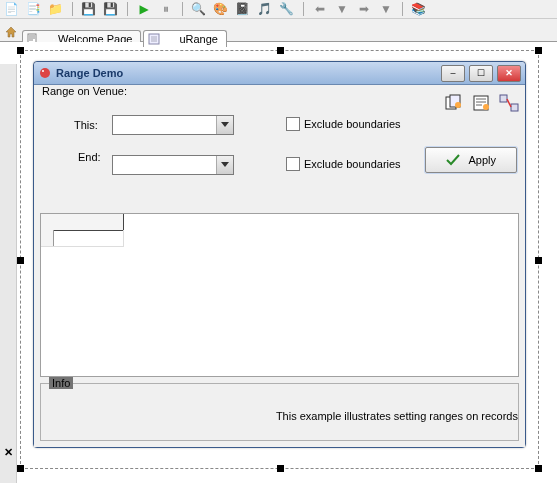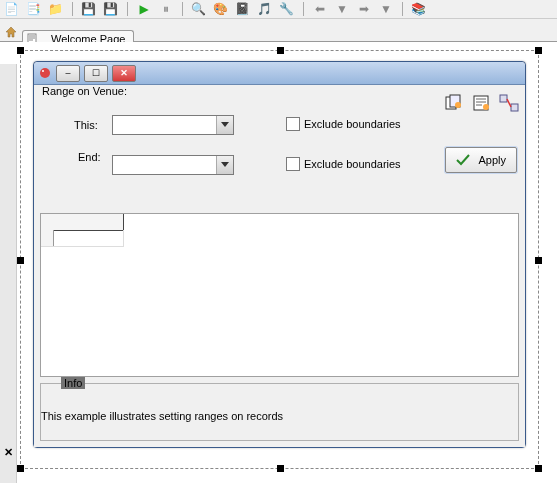--- a/index.html
+++ b/index.html
@@ -51,21 +51,21 @@
   }
   .tab {
     background: #f8f8f8;
     border: 1px solid #999;
     border-bottom: none;
     border-radius: 3px 3px 0 0;
     padding: 2px 8px 2px 4px;
     margin-right: 2px;
     display: flex;
     align-items: center;
-    gap: 12px;
+    gap: 19px;
     font-size: 11px;
     position: relative;
     top: 6px;
   }
   .tab.active {
     background: #fff;
     z-index: 2;
   }
   .designer {
     position: absolute;
@@ -155,21 +155,21 @@
   .checkbox {
     width:12px;height:12px;background:#fff;border:1px solid #7a7a7a;
     display:inline-block; vertical-align:middle; margin-right:4px;
   }
   .btn {
     background:linear-gradient(#fdfdfd,#e4e4e4);
     border:1px solid #888;
     border-radius:2px;
     height:24px;
     display:flex;align-items:center;justify-content:center;
-    gap:8px;padding:0 10px;
+    gap:8px;padding:0 20px;
     box-shadow: 0 0 0 1px #c8d8f0;
   }
   .grid {
     position:absolute; left:6px; right:6px; top:128px; bottom:70px;
     background:#fff; border:1px solid #a0a0a0;
   }
   .grid-header {
     position:absolute; left:0; top:0; width:82px; height:16px;
     border-right:1px solid #444; border-bottom:1px solid #444;
     background:#f4f4f4;
@@ -182,21 +182,21 @@
   .grid-cell-outline {
     position:absolute; left:12px; top:16px; width:70px; height:16px;
     border:1px solid #ddd; border-top:none; border-left:none;
   }
   .info-panel {
     position:absolute; left:6px; right:6px; bottom:6px; height:56px;
     border:1px solid #b0b0b0;
     background:#f0f0f0;
   }
   .info-title {
-    position:absolute; top:-7px; left:20px; background:#737373; padding:0 3px;
+    position:absolute; top:-7px; left:8px; background:#737373; padding:0 3px;
   }
   .icon-btn {
     width:23px; height:22px;
     border:1px solid transparent;
     display:flex;align-items:center;justify-content:center;
   }
   svg { display:block; }
   .x-close {
     position:absolute; left:4px; bottom:24px;
   }
@@ -235,20 +235,27 @@
         <path d="M7 2 L12 7 H10 V12 H8 V9 H6 V12 H4 V7 H2 Z" fill="#c94" stroke="#863" stroke-width="0.5"></path>
       </svg>
   </span>
   <div class="tab">
     <svg width="12" height="12" viewBox="0 0 12 12">
         <rect x="1" y="1" width="8" height="10" fill="#fff" stroke="#888"></rect>
         <path d="M2 3h6M2 5h6M2 7h4" stroke="#888"></path>
       </svg>
     <span>Welcome Page</span>
   </div>
+  <div class="tab active">
+    <svg width="12" height="12" viewBox="0 0 12 12">
+        <rect x="1" y="1" width="10" height="10" fill="#eef" stroke="#88a"></rect>
+        <rect x="3" y="3" width="6" height="6" fill="#ccd"></rect>
+      </svg>
+    <span>uRange</span>
+  </div>
 </div>
 
 <div class="designer">
   <div class="left-gutter">
     <div class="x-close" style="color:#000;font-weight:bold;">✕</div>
   </div>
 
   <div class="form-area">
 
     <div class="handle" style="left:-4px;top:-4px"></div>
@@ -259,20 +266,21 @@
     <div class="handle" style="left:-4px;bottom:-4px"></div>
     <div class="handle" style="left:50%;bottom:-4px;margin-left:-3px"></div>
     <div class="handle" style="right:-4px;bottom:-4px"></div>
 
     <div class="window">
       <div class="titlebar">
         <svg width="14" height="14" viewBox="0 0 14 14">
             <circle cx="7" cy="7" r="5" fill="#d44"></circle>
             <circle cx="5" cy="5" r="1" fill="#fff"></circle>
           </svg>
+        <span class="title">Range Demo</span>
         <div class="win-btn">
             <span>–</span>
           </div>
         <div class="win-btn">
             <span>☐</span>
           </div>
         <div class="win-btn close">
             <span>✕</span>
           </div>
       </div>
@@ -343,18 +351,18 @@
         </div>
 
         <div class="grid">
           <div class="grid-header"></div>
           <div class="grid-rowhead"></div>
           <div class="grid-cell-outline"></div>
         </div>
 
         <div class="info-panel">
           <span class="info-title">Info</span>
-          <div style="text-align:left;padding-top:26px">This example illustrates setting ranges on records</div>
+          <div style="text-align:right;padding-top:26px">This example illustrates setting ranges on records</div>
         </div>
       </div>
     </div>
   </div>
 </div>
 
 </body></html>

